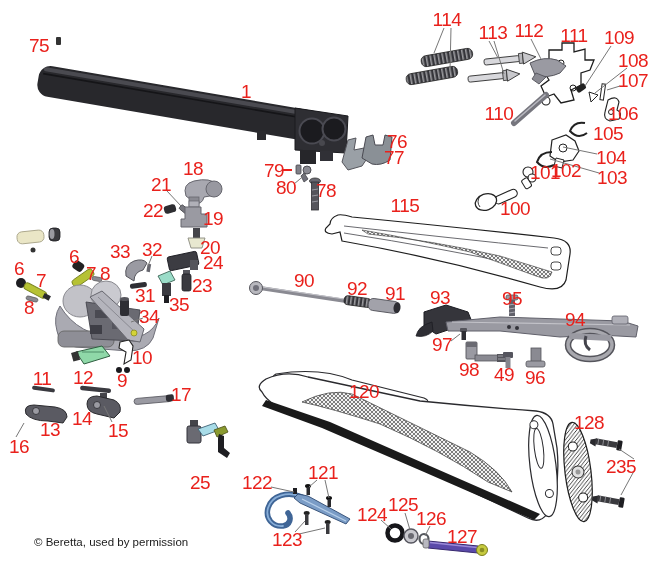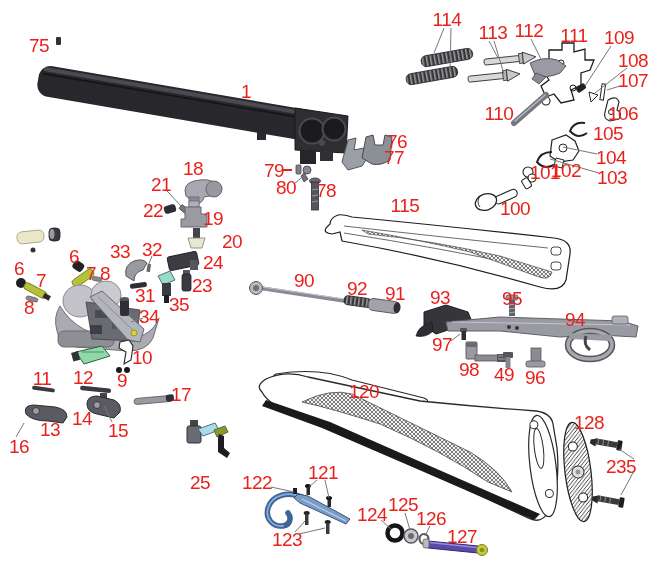--- a/index.html
+++ b/index.html
@@ -442,21 +442,21 @@
       <div class="part-label" style="left: 142px; top: 357px;">10</div>
       <div class="part-label" style="left: 42px; top: 378px;">11</div>
       <div class="part-label" style="left: 83px; top: 377px;">12</div>
       <div class="part-label" style="left: 50px; top: 429px;">13</div>
       <div class="part-label" style="left: 82px; top: 418px;">14</div>
       <div class="part-label" style="left: 118px; top: 430px;">15</div>
       <div class="part-label" style="left: 19px; top: 446px;">16</div>
       <div class="part-label" style="left: 181px; top: 394px;">17</div>
       <div class="part-label" style="left: 193px; top: 168px;">18</div>
       <div class="part-label" style="left: 213px; top: 218px;">19</div>
-      <div class="part-label" style="left: 210px; top: 241px; margin-left: 22px;">20</div>
+      <div class="part-label" style="left: 210px; top: 247px;">20</div>
       <div class="part-label" style="left: 161px; top: 184px;">21</div>
       <div class="part-label" style="left: 153px; top: 210px;">22</div>
       <div class="part-label" style="left: 202px; top: 285px;">23</div>
       <div class="part-label" style="left: 213px; top: 262px;">24</div>
       <div class="part-label" style="left: 200px; top: 450px; margin-top: 32px;">25</div>
       <div class="part-label" style="left: 145px; top: 295px;">31</div>
       <div class="part-label" style="left: 152px; top: 249px;">32</div>
       <div class="part-label" style="left: 120px; top: 251px;">33</div>
       <div class="part-label" style="left: 149px; top: 316px;">34</div>
       <div class="part-label" style="left: 179px; top: 304px;">35</div>
@@ -497,14 +497,15 @@
       <div class="part-label" style="left: 257px; top: 482px;">122</div>
       <div class="part-label" style="left: 287px; top: 539px;">123</div>
       <div class="part-label" style="left: 372px; top: 514px;">124</div>
       <div class="part-label" style="left: 403px; top: 504px;">125</div>
       <div class="part-label" style="left: 431px; top: 518px;">126</div>
       <div class="part-label" style="left: 462px; top: 536px;">127</div>
       <div class="part-label" style="left: 589px; top: 422px;">128</div>
       <div class="part-label" style="left: 621px; top: 466px;">235</div>
     </div>
 
+<div class="copyright">© Beretta, used by permission</div>
 
 </div>
 
 </body></html>

